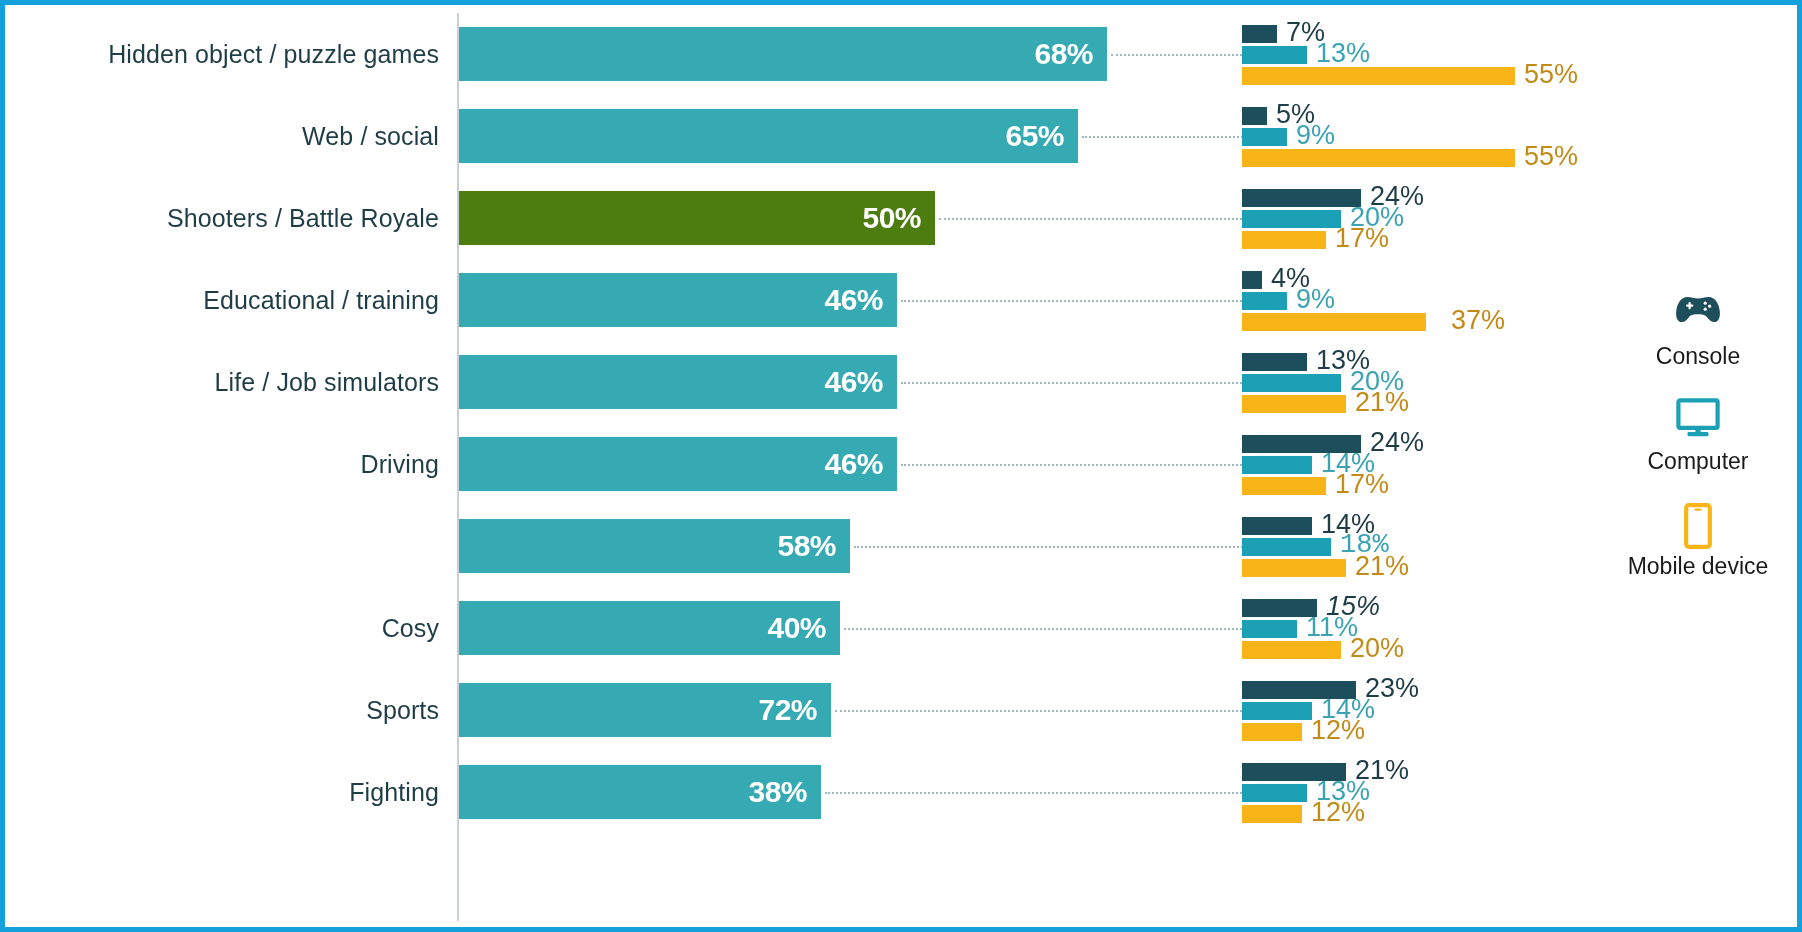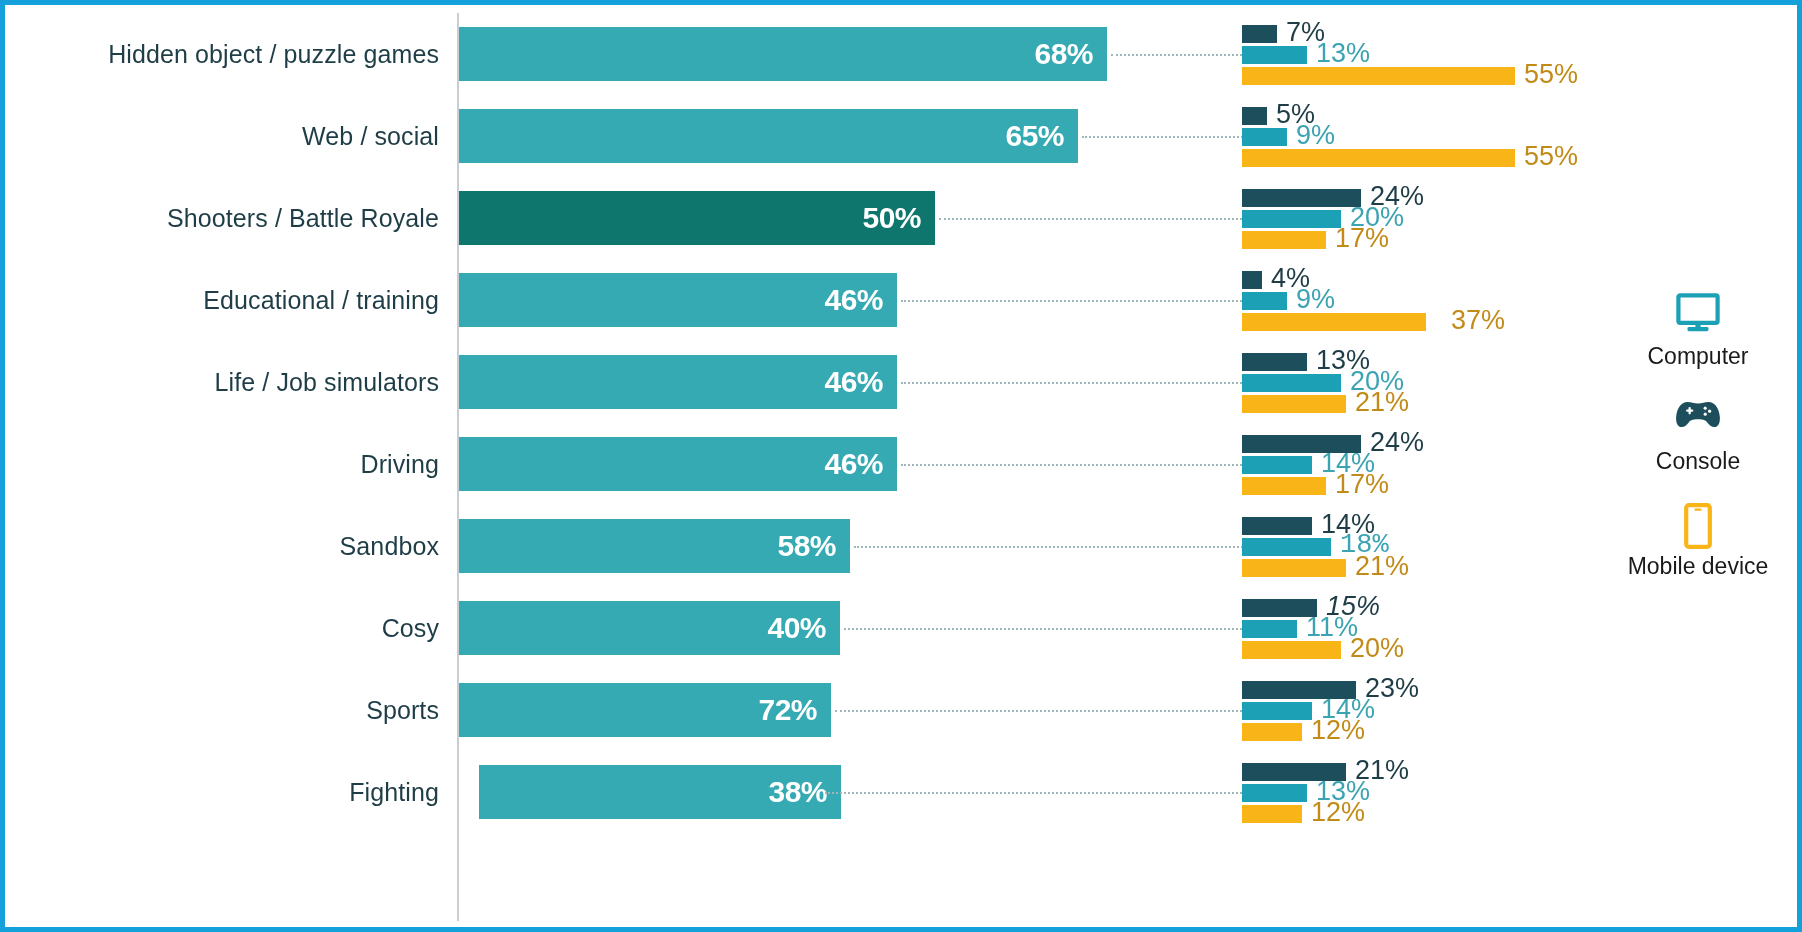--- a/index.html
+++ b/index.html
@@ -185,21 +185,21 @@
           <div class="sval console" style="left: 34px; top: -6px;">5%</div>
           <div class="sbar computer" style="width: 45px; background: rgb(27, 160, 181);"></div>
           <div class="sval computer" style="left: 54px; top: 15px;">9%</div>
           <div class="sbar mobile" style="width: 273px; background: rgb(249, 180, 24);"></div>
           <div class="sval mobile" style="left: 282px; top: 36px;">55%</div>
         </div>
       </div>
       <div class="row" style="top: 172px;">
         <div class="cat-label">Shooters / Battle Royale</div>
         <div class="main-bar-wrap" style="width: 476px;">
-          <div class="main-bar" style="width: 476px; background: #0f766e;">
+          <div class="main-bar" style="width: 476px; background: #4d7c0f;">
             <span class="main-val">50%</span>
           </div>
         </div>
         <div class="leader" style="left: 934px; width: 307px; border-top-color: rgb(159, 182, 189);"></div>
         <div class="small-group">
           <div class="sbar console" style="width: 119px; background: rgb(29, 78, 91);"></div>
           <div class="sval console" style="left: 128px; top: -6px;">24%</div>
           <div class="sbar computer" style="width: 99px; background: rgb(27, 160, 181);"></div>
           <div class="sval computer" style="left: 108px; top: 15px;">20%</div>
           <div class="sbar mobile" style="width: 84px; background: rgb(249, 180, 24);"></div>
@@ -251,21 +251,20 @@
         <div class="small-group">
           <div class="sbar console" style="width: 119px; background: rgb(29, 78, 91);"></div>
           <div class="sval console" style="left: 128px; top: -6px;">24%</div>
           <div class="sbar computer" style="width: 70px; background: rgb(27, 160, 181);"></div>
           <div class="sval computer" style="left: 79px; top: 15px;">14%</div>
           <div class="sbar mobile" style="width: 84px; background: rgb(249, 180, 24);"></div>
           <div class="sval mobile" style="left: 93px; top: 36px;">17%</div>
         </div>
       </div>
       <div class="row" style="top: 500px;">
-        <div class="cat-label">Sandbox</div>
         <div class="main-bar-wrap" style="width: 391px;">
           <div class="main-bar" style="width: 391px; background: rgb(53, 170, 179);">
             <span class="main-val">58%</span>
           </div>
         </div>
         <div class="leader" style="left: 849px; width: 392px; border-top-color: rgb(159, 182, 189);"></div>
         <div class="small-group">
           <div class="sbar console" style="width: 70px; background: rgb(29, 78, 91);"></div>
           <div class="sval console" style="left: 79px; top: -6px;">14%</div>
           <div class="sbar computer" style="width: 89px; background: rgb(27, 160, 181);"></div>
@@ -303,59 +302,59 @@
           <div class="sbar console" style="width: 114px; background: rgb(29, 78, 91);"></div>
           <div class="sval console" style="left: 123px; top: -6px;">23%</div>
           <div class="sbar computer" style="width: 70px; background: rgb(27, 160, 181);"></div>
           <div class="sval computer" style="left: 79px; top: 15px;">14%</div>
           <div class="sbar mobile" style="width: 60px; background: rgb(249, 180, 24);"></div>
           <div class="sval mobile" style="left: 69px; top: 36px;">12%</div>
         </div>
       </div>
       <div class="row" style="top: 746px;">
         <div class="cat-label">Fighting</div>
-        <div class="main-bar-wrap" style="width: 362px; padding-left: 20px;">
+        <div class="main-bar-wrap" style="width: 362px;">
           <div class="main-bar" style="width: 362px; background: rgb(53, 170, 179);">
             <span class="main-val">38%</span>
           </div>
         </div>
         <div class="leader" style="left: 820px; width: 421px; border-top-color: rgb(159, 182, 189);"></div>
         <div class="small-group">
           <div class="sbar console" style="width: 104px; background: rgb(29, 78, 91);"></div>
           <div class="sval console" style="left: 113px; top: -6px;">21%</div>
           <div class="sbar computer" style="width: 65px; background: rgb(27, 160, 181);"></div>
           <div class="sval computer" style="left: 74px; top: 15px;">13%</div>
           <div class="sbar mobile" style="width: 60px; background: rgb(249, 180, 24);"></div>
           <div class="sval mobile" style="left: 69px; top: 36px;">12%</div>
         </div>
       </div>
     </div>
 
   <div class="legend" id="legend">
 
   <div class="legend-item">
-        <span class="legend-icon"><svg width="44" height="40" viewBox="0 0 44 40" xmlns="http://www.w3.org/2000/svg">
-            <rect x="2.4" y="2.4" width="39.2" height="27.5" rx="1.6" fill="none" stroke="#1ba0b5" stroke-width="4.2"></rect>
-            <rect x="19.4" y="29.5" width="5.2" height="5.2" fill="#1ba0b5"></rect>
-            <rect x="11.5" y="34" width="21" height="4.2" rx="1.4" fill="#1ba0b5"></rect>
-          </svg></span>
-        <span class="legend-label">Computer</span>
-      </div>
-      <div class="legend-item">
         <span class="legend-icon"><svg width="46" height="34" viewBox="0 0 46 34" xmlns="http://www.w3.org/2000/svg">
             <path fill="#1d4e5b" d="M12.4 4C6 4 2 10.6 1.2 18.4.6 24.2 2.5 29 6.6 29c3.2 0 5.1-2.3 7.1-4.6 1.6-1.8 3.2-3.1 9.3-3.1s7.7 1.3 9.3 3.1c2 2.3 3.9 4.6 7.1 4.6 4.1 0 6-4.8 5.4-10.6C44 10.6 40 4 33.6 4c-4.2 0-6.3 1.6-10.6 1.6S16.6 4 12.4 4z"></path>
             <rect fill="#fff" x="11" y="11.4" width="7.4" height="2.3" rx="1.1"></rect>
             <rect fill="#fff" x="13.5" y="9" width="2.3" height="7.4" rx="1.1"></rect>
             <circle fill="#fff" cx="30.2" cy="10.2" r="1.6"></circle>
             <circle fill="#fff" cx="34.6" cy="13.2" r="1.6"></circle>
             <circle fill="#fff" cx="30.2" cy="16.2" r="1.6"></circle>
           </svg></span>
         <span class="legend-label">Console</span>
       </div>
       <div class="legend-item">
+        <span class="legend-icon"><svg width="44" height="40" viewBox="0 0 44 40" xmlns="http://www.w3.org/2000/svg">
+            <rect x="2.4" y="2.4" width="39.2" height="27.5" rx="1.6" fill="none" stroke="#1ba0b5" stroke-width="4.2"></rect>
+            <rect x="19.4" y="29.5" width="5.2" height="5.2" fill="#1ba0b5"></rect>
+            <rect x="11.5" y="34" width="21" height="4.2" rx="1.4" fill="#1ba0b5"></rect>
+          </svg></span>
+        <span class="legend-label">Computer</span>
+      </div>
+      <div class="legend-item">
         <span class="legend-icon"><svg width="28" height="46" viewBox="0 0 28 46" xmlns="http://www.w3.org/2000/svg">
             <rect x="2.2" y="2.2" width="23.6" height="41.6" rx="2.6" fill="none" stroke="#f9b418" stroke-width="4.2"></rect>
             <rect x="10.4" y="5.6" width="7.2" height="2.2" rx="1.1" fill="#f9b418"></rect>
           </svg></span>
         <span class="legend-label">Mobile device</span>
       </div>
     </div>
 </div>
 
 </body></html>

